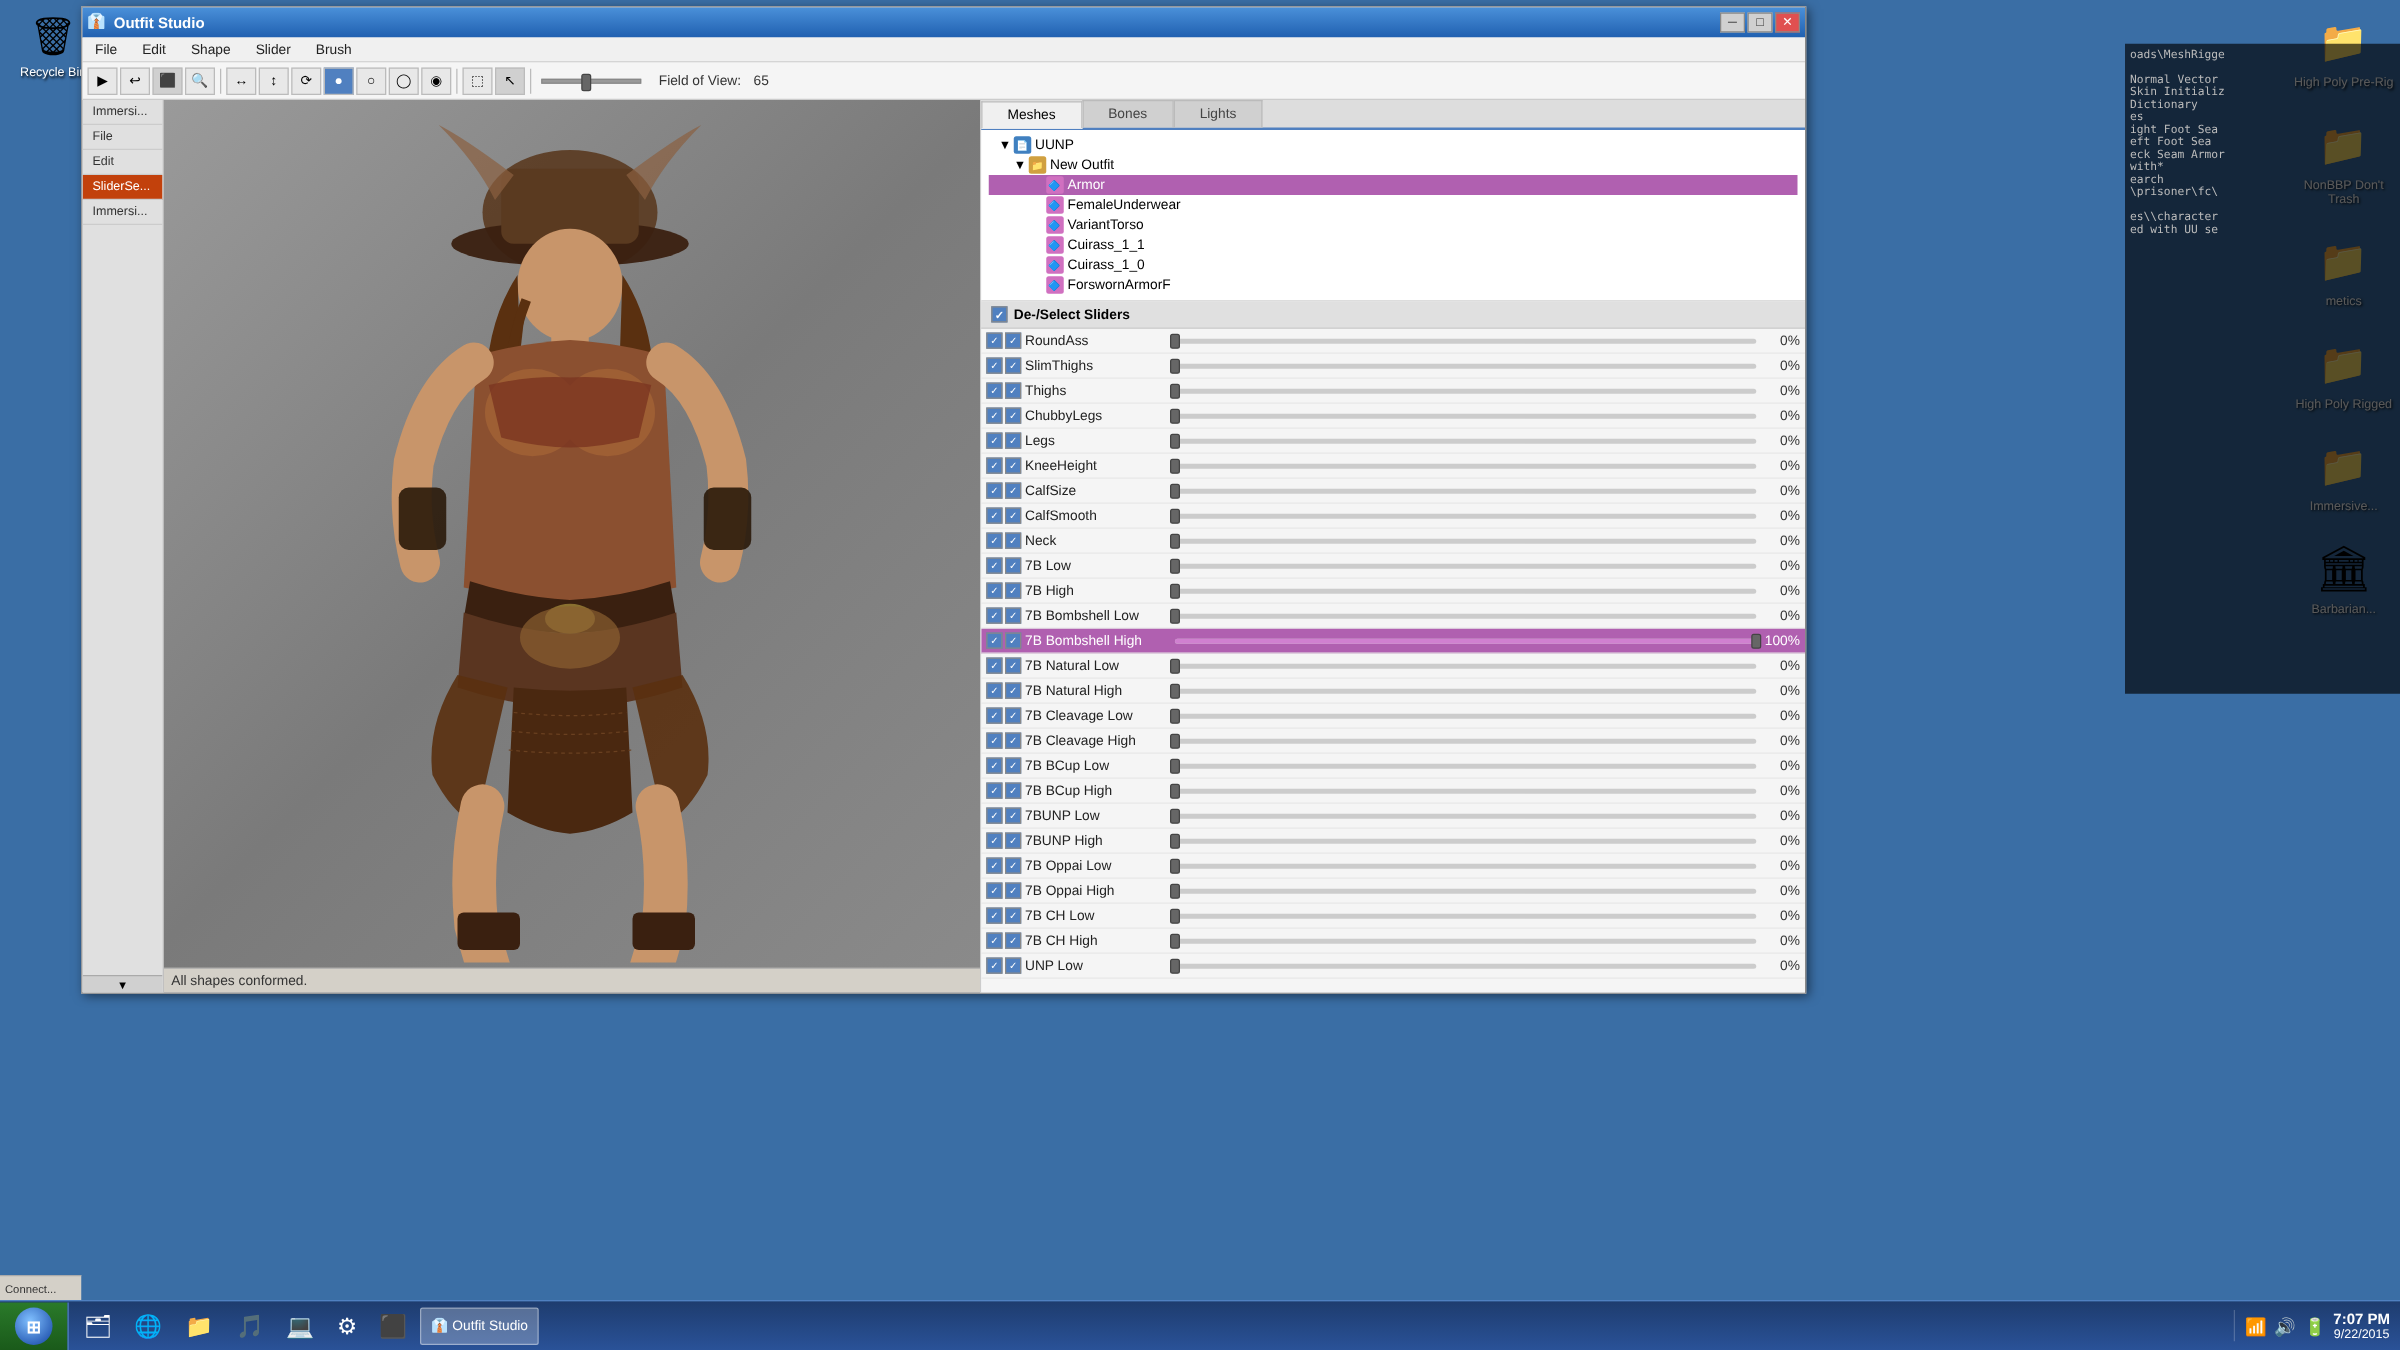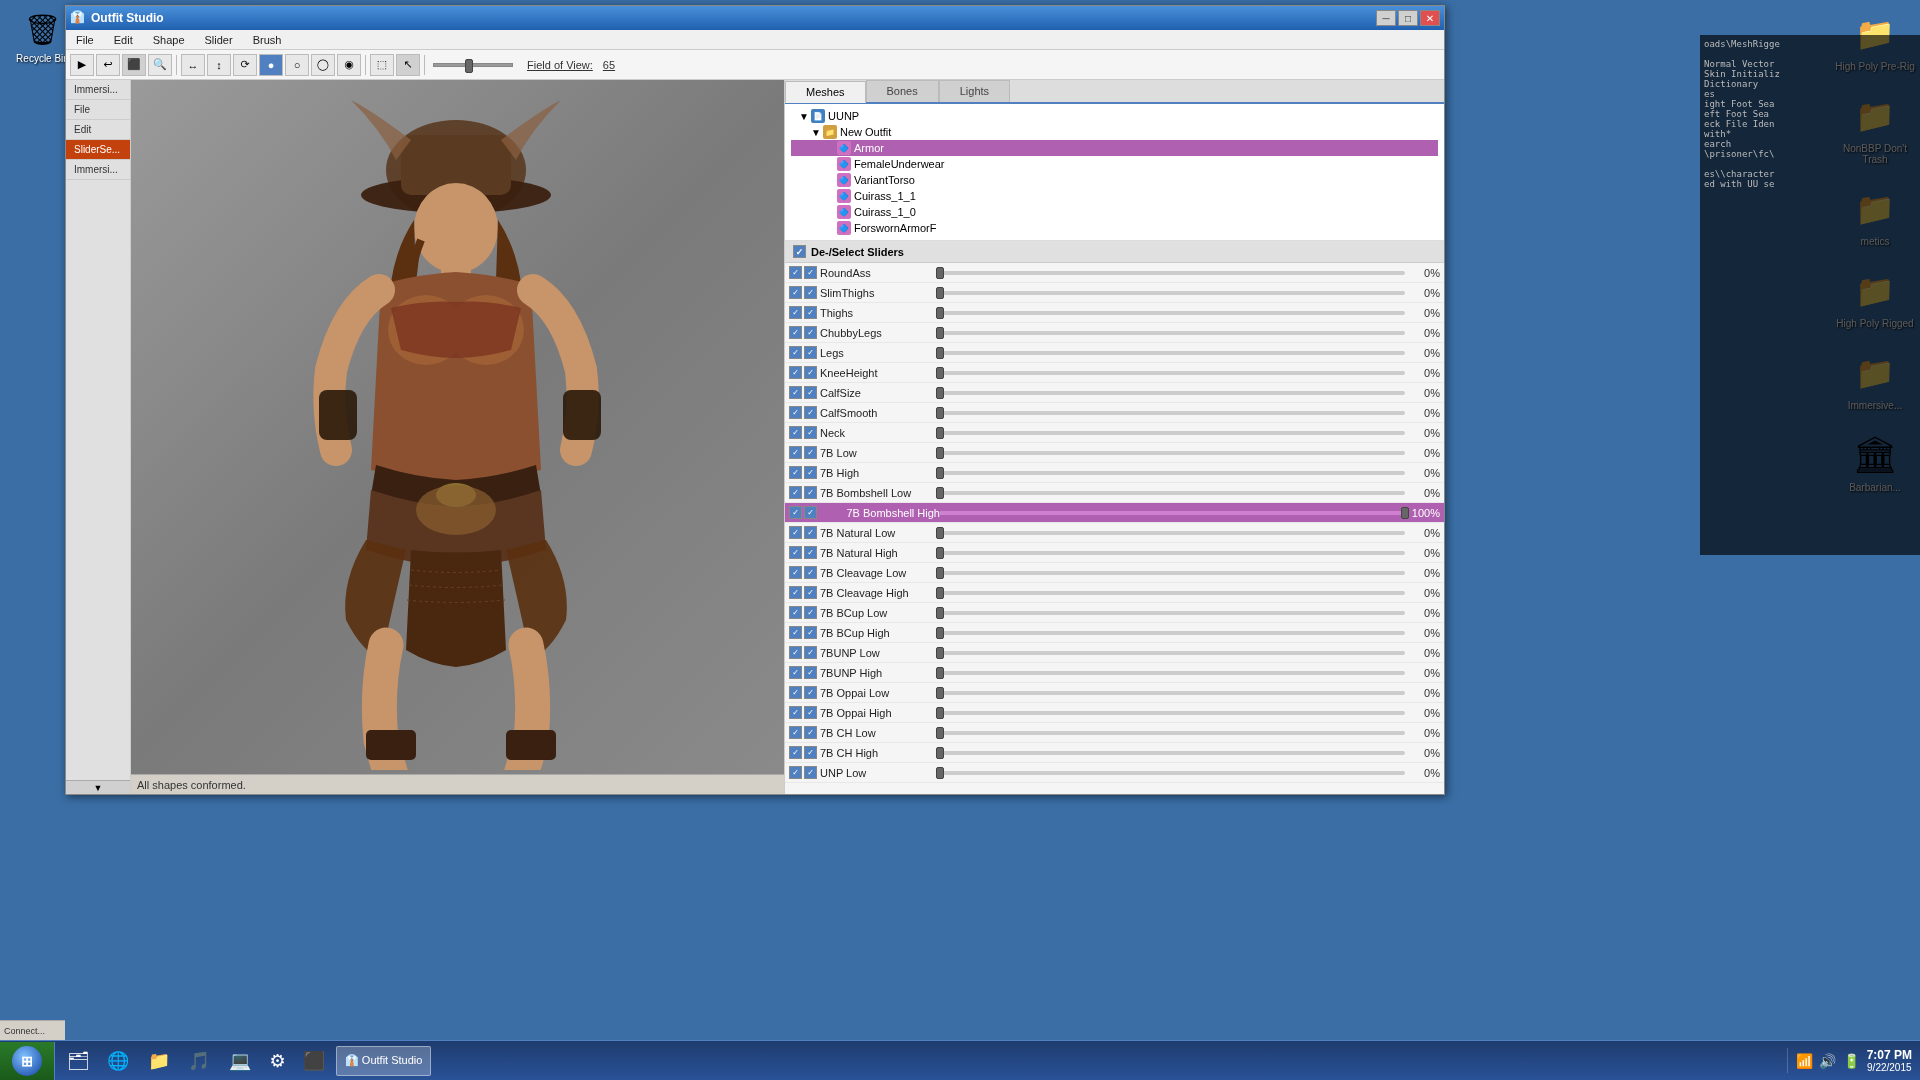--- a/index.html
+++ b/index.html
@@ -185,21 +185,20 @@
     .toolbar-separator {
       width: 1px;
       height: 20px;
       background: #bbb;
       margin: 0 2px;
     }
     .fov-label {
       font-size: 11px;
       color: #333;
       margin-left: 8px;
-      text-decoration: underline;
     }
 
     
     .main-content {
       display: flex;
       flex: 1;
       overflow: hidden;
     }
 
     
@@ -428,21 +427,21 @@
     }
     .slider-name {
       width: 120px;
       font-size: 11px;
       color: #222;
       flex-shrink: 0;
       overflow: hidden;
       text-overflow: ellipsis;
       white-space: nowrap;
     }
-    .slider-row.highlighted .slider-name { color: white; text-align: right; }
+    .slider-row.highlighted .slider-name { color: white; }
     .slider-track-container {
       flex: 1;
       height: 12px;
       position: relative;
       display: flex;
       align-items: center;
     }
     .slider-track {
       width: 100%;
       height: 4px;
@@ -1138,21 +1137,21 @@
 
   <div class="log-panel" style="position:absolute; right:0; top:35px; width:220px; height:520px; background:rgba(0,0,0,0.65); color:#bbb; font-size:9px; font-family:monospace; padding:4px; overflow:hidden;">
     <div>oads\MeshRigge</div>
     <div>&nbsp;</div>
     <div>Normal Vector</div>
     <div>Skin Initializ</div>
     <div>Dictionary</div>
     <div>es</div>
     <div>ight Foot Sea</div>
     <div>eft Foot Sea</div>
-    <div>eck File Iden</div>
+    <div>eck Seam Armor</div>
     <div>with*</div>
     <div>earch</div>
     <div>\prisoner\fc\</div>
     <div>&nbsp;</div>
     <div>es\\character</div>
     <div>ed with UU se</div>
   </div>
 
   <div class="connect-bar">
     <span>Connect...</span>

